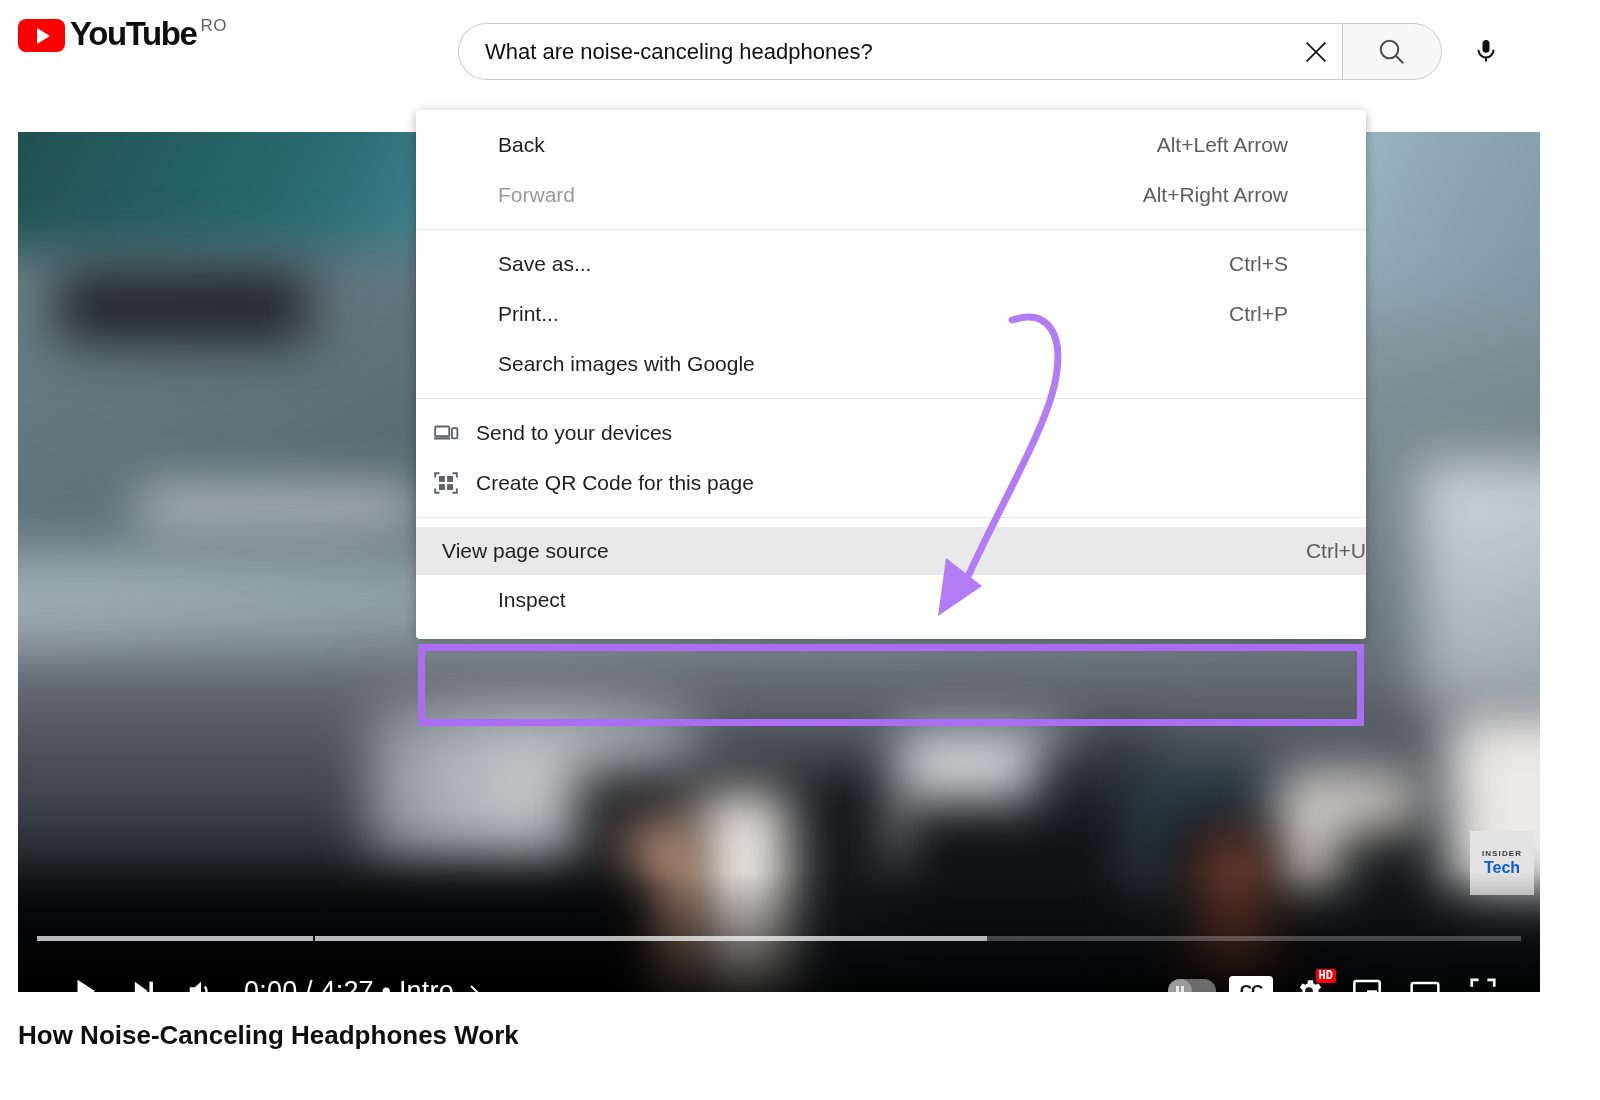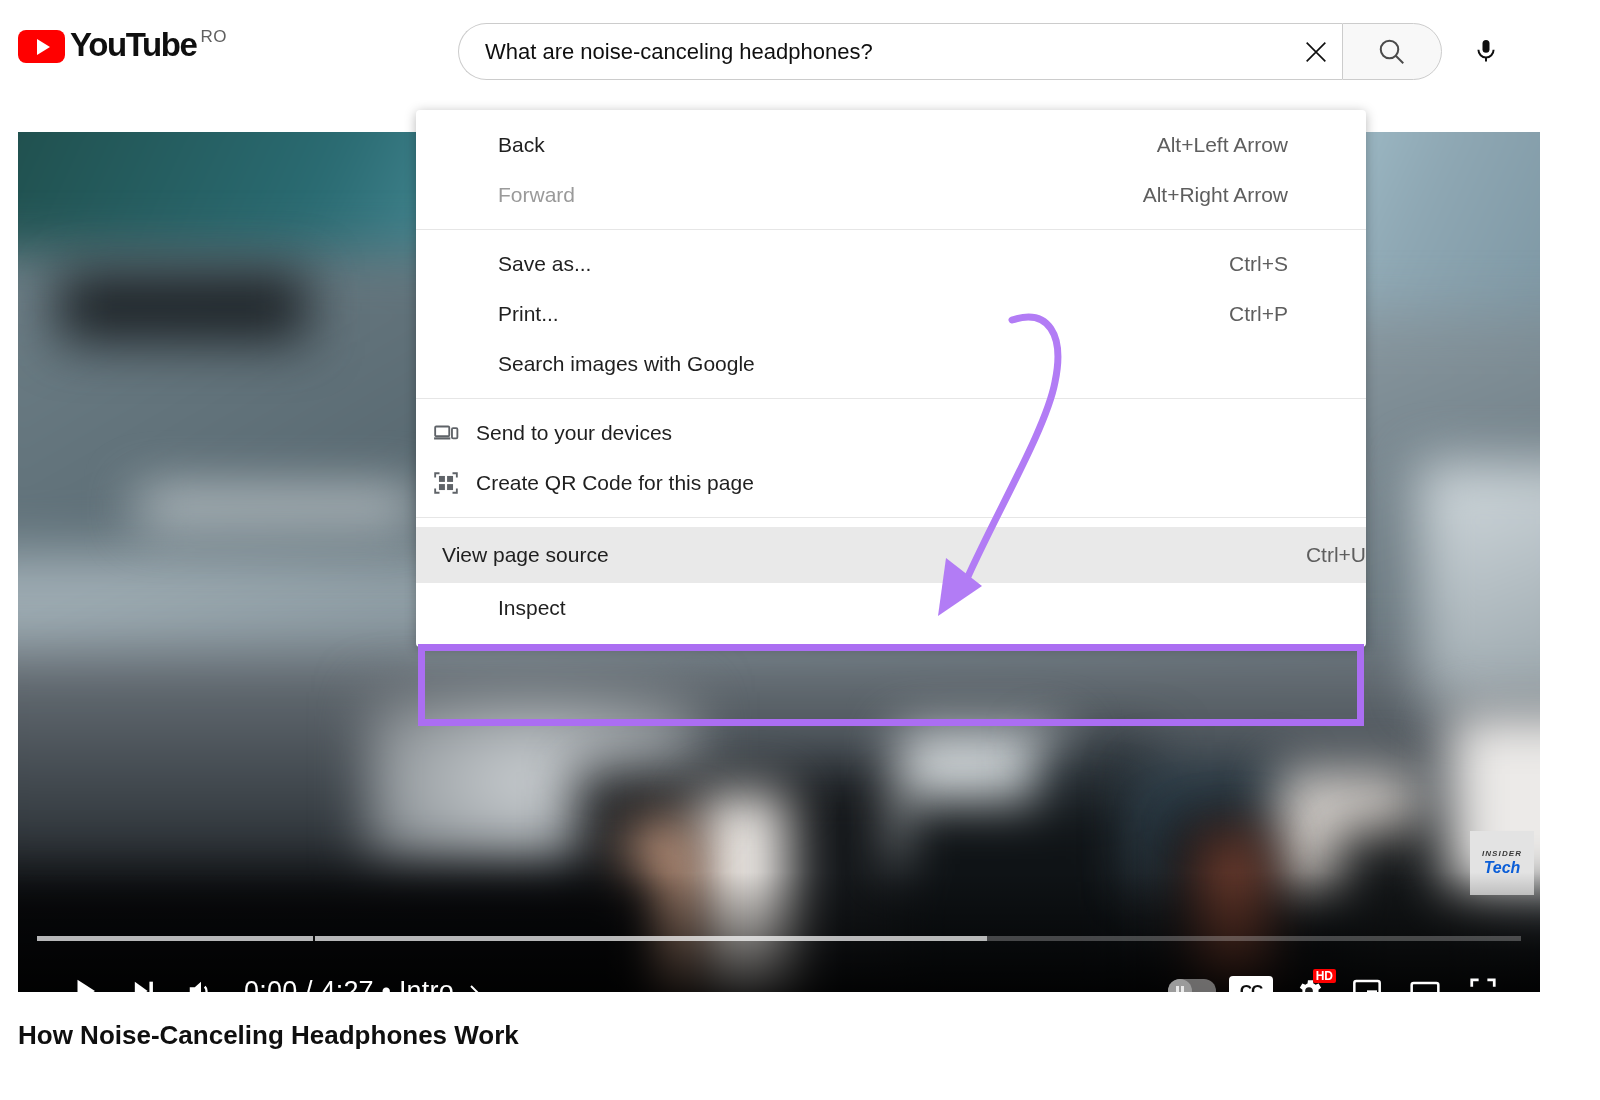--- a/index.html
+++ b/index.html
@@ -7,21 +7,21 @@
     width: 1600px; height: 1100px;
     background: #ffffff;
     font-family: "Liberation Sans", sans-serif;
     overflow: hidden;
   }
   .page { position: relative; width: 1600px; height: 1100px; background:#fff; }
 
   
   .topbar { position:absolute; left:0; top:0; width:1600px; height:110px; background:#fff; }
 
-  .yt-logo { position:absolute; left:18px; top:26px; display:flex; align-items:flex-start;text-align:right; }
+  .yt-logo { position:absolute; left:18px; top:15px; display:flex; align-items:flex-start;text-align:right; }
   .yt-play-box { width:47px; height:33px; background:#ff0000; border-radius:8px;
     display:flex; align-items:center; justify-content:center; margin-top:4px;}
   .yt-play-tri { width:0; height:0; border-left:13px solid #fff;
     border-top:8px solid transparent; border-bottom:8px solid transparent; margin-left:3px;}
   .yt-word { font-size:33px; font-weight:bold; letter-spacing:-1.4px; color:#0f0f0f;
     margin-left:5px; line-height:38px; font-family:"Liberation Sans", sans-serif;}
   .yt-cc { font-size:17px; color:#606060; margin-left:4px; margin-top:1px; letter-spacing:.4px;}
 
   .searchwrap { position:absolute; left:458px; top:23px; width:984px; height:57px; display:flex; }
   .searchbox { flex:1; height:57px; border:1px solid #ccc; border-right:none;
@@ -34,21 +34,21 @@
     display:flex; align-items:center; justify-content:center; border-radius:50%; cursor:pointer;}
 
   
   .video { position:absolute; left:18px; top:132px; width:1522px; height:860px;
     overflow:hidden; background:#0a0a0a; }
   .vbg { position:absolute; inset:0; }
   .vl { position:absolute; filter: blur(26px); }
 
   .watermark { position:absolute; left:1452px; top:699px; width:64px; height:64px;
     background:#e3e3e3; display:flex; flex-direction:column; align-items:center;
-    justify-content:center; z-index:5;font-style:italic; }
+    justify-content:center; z-index:5; }
   .wm-1 { font-size:8px; color:#3a3a3a; letter-spacing:1.1px; font-weight:bold; }
   .wm-2 { font-size:16px; color:#0b5ed7; font-weight:bold; margin-top:1px; }
 
   
   .ctrlbar { position:absolute; left:0; bottom:0; width:1522px; height:120px; z-index:6;
     background:linear-gradient(to top, rgba(0,0,0,.85), rgba(0,0,0,.0)); }
   .progress { position:absolute; left:19px; top:64px; width:1484px; height:5px; background:rgba(255,255,255,.25); }
   .prog-buf { position:absolute; left:0; top:0; height:5px; background:rgba(255,255,255,.62); }
   .prog-chap { position:absolute; top:0; width:2px; height:5px; background:#0f0f0f; }
   .ctrl-left { position:absolute; left:38px; top:90px; display:flex; align-items:center; gap:0px; }
@@ -60,21 +60,21 @@
   .autoplay { width:60px; height:58px; display:flex; align-items:center; justify-content:center; cursor:pointer;}
   .ap-track { width:48px; height:24px; border-radius:12px; background:rgba(190,190,190,.55); position:relative;}
   .ap-knob { position:absolute; left:0; top:0; width:24px; height:24px; border-radius:50%;
     background:#9b9b9b; display:flex; align-items:center; justify-content:center; }
   .ap-bar { width:3px; height:10px; background:#eaeaea; margin:0 1px; }
   .cc-btn { position:relative; }
   .cc-box { width:44px; height:30px; background:#fff; border-radius:4px;
     display:flex; align-items:center; justify-content:center; }
   .cc-txt { font-size:17px; font-weight:bold; color:#0f0f0f; letter-spacing:-1px; line-height:17px;}
   .hd-badge { position:absolute; right:2px; top:7px; background:#ff0000; color:#fff;
-    font-size:12px; font-weight:bold; padding:0 3px; line-height:14px; border-radius:2px;}
+    font-size:12px; font-weight:bold; padding:0 3px; line-height:14px; border-radius:2px;font-family:Liberation Mono, monospace;}
 
   
   .ctxmenu { position:absolute; left:416px; top:110px; width:950px;
     background:#fff; box-shadow:0 2px 12px rgba(0,0,0,.28); z-index:20;
     border-radius:4px; padding:10px 0 14px 0; }
   .mi { height:50px; display:flex; align-items:center; position:relative; cursor:pointer;}
   .mi-icon { width:60px; display:flex; align-items:center; justify-content:center; }
   .mi-label { font-size:21px; color:#1f1f1f; }
   .mi-label.disabled { color:#9a9a9a; }
   .mi-accel { position:absolute; right:78px; font-size:21px; color:#5e5e5e; }
@@ -312,21 +312,21 @@
             <rect x="13" y="13" width="5.5" height="5.5" fill="#5f6368"></rect>
           </svg>
         </div>
         <div class="mi-label">Create QR Code for this page</div>
       </div>
     </div>
 
     <div class="msep"></div>
 
     <div>
-      <div class="mi noicon mi-highlight" style="height:56px;">
+      <div class="mi noicon mi-highlight" style="height:48px;">
         <div class="mi-label" style="margin-left:26px;">View page source</div>
         <div class="mi-accel" style="right:0;">Ctrl+U</div>
       </div>
       <div class="mi noicon">
         <div class="mi-label">Inspect</div>
         <div class="mi-accel"></div>
       </div>
     </div>
   </div>
 

